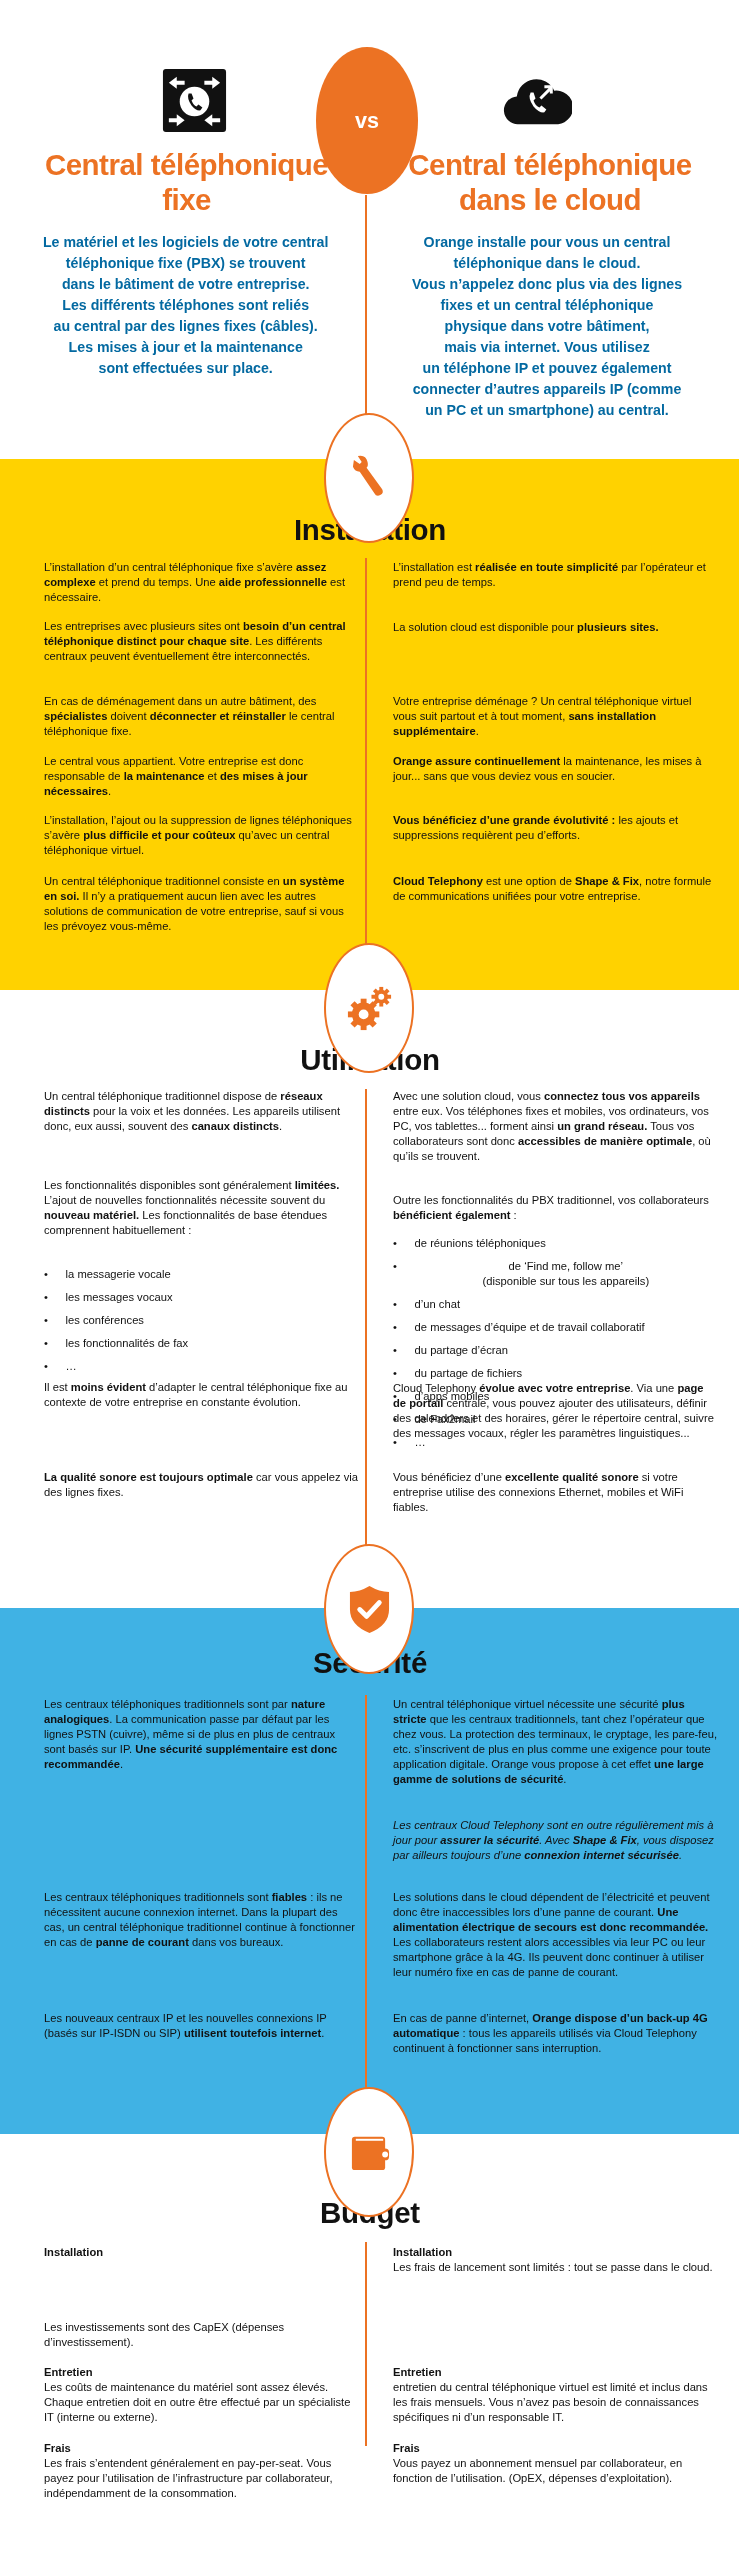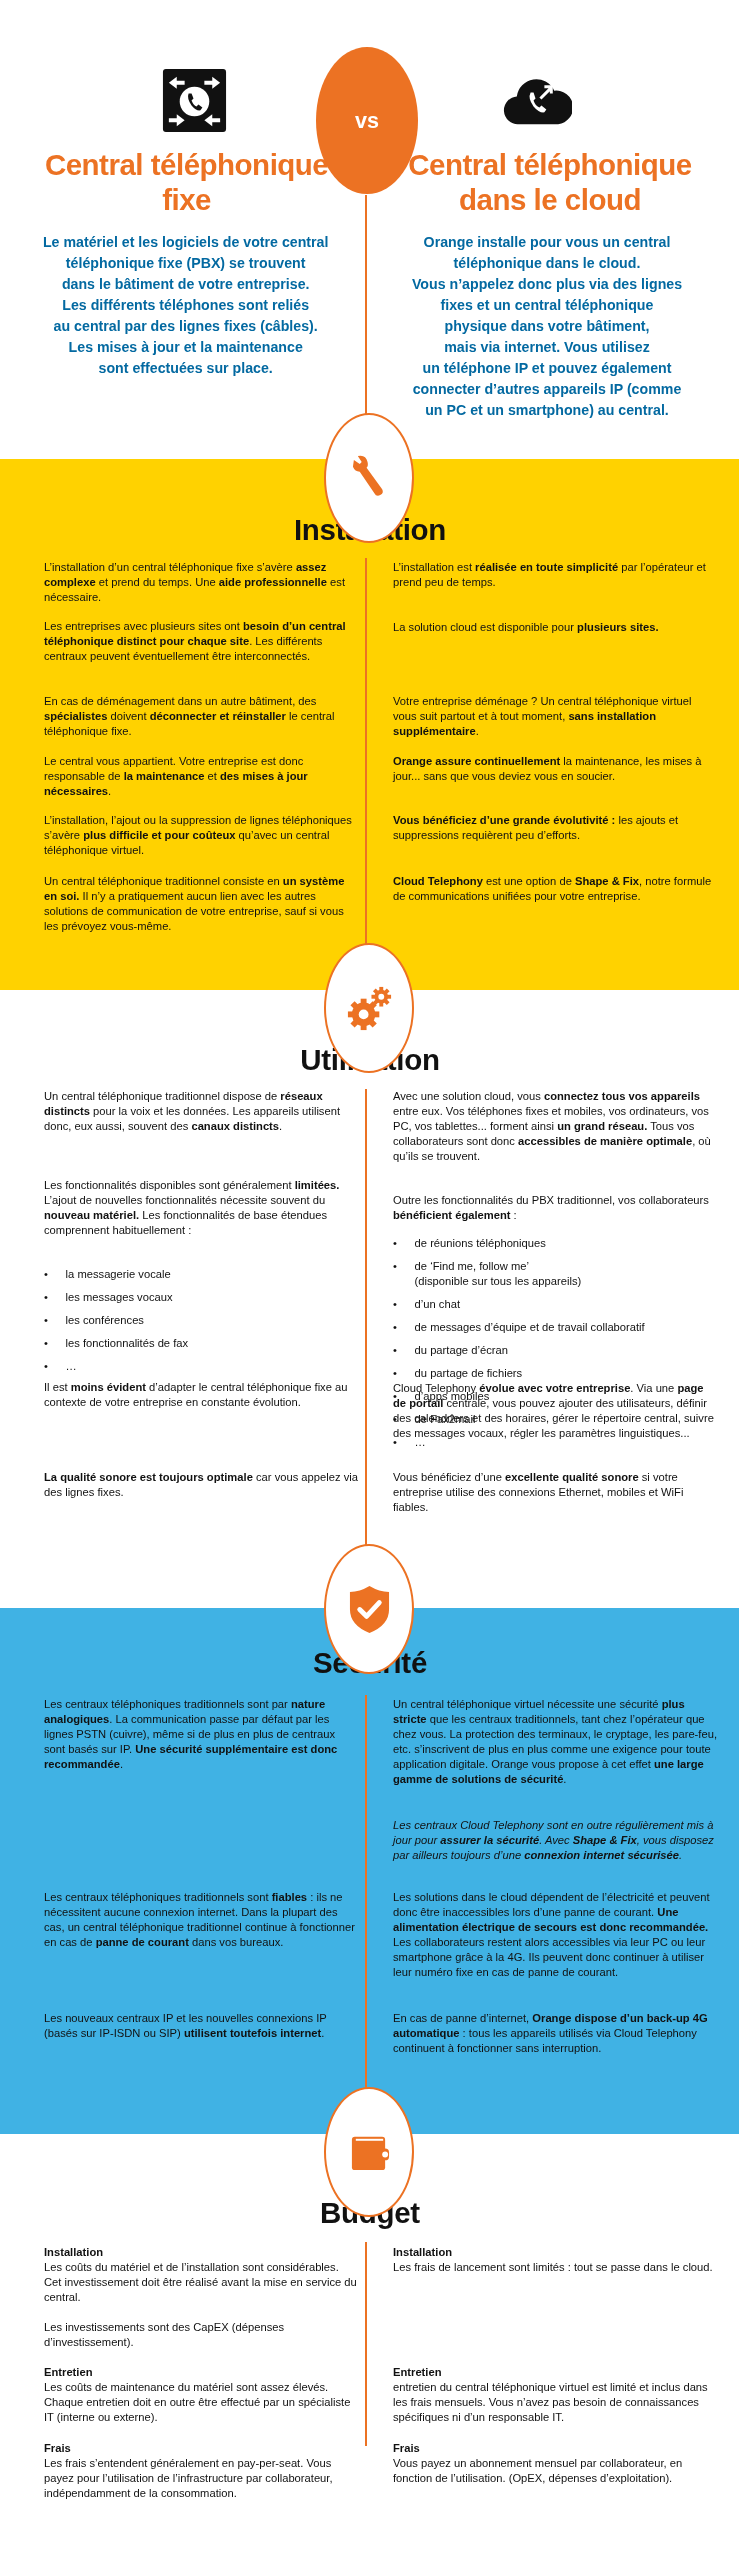--- a/index.html
+++ b/index.html
@@ -137,21 +137,21 @@
       <li style="white-space: pre-line;">…</li>
     </ul>
   <p class="para rich" style="top:291px;"><span>Il est </span><b>moins évident</b><span> d’adapter le central téléphonique fixe au contexte de votre entreprise en constante évolution.</span></p>
   <p class="para rich" style="top:381px;"><b>La qualité sonore est toujours optimale</b><span> car vous appelez via des lignes fixes.</span></p>
 </div>
 <div class="col right" style="top:1089px;">
   <p class="para rich" style="top:0;"><span>Avec une solution cloud, vous </span><b>connectez tous vos appareils</b><span> entre eux. Vos téléphones fixes et mobiles, vos ordinateurs, vos PC, vos tablettes... forment ainsi </span><b>un grand réseau.</b><span> Tous vos collaborateurs sont donc </span><b>accessibles de manière optimale</b><span>, où qu’ils se trouvent.</span></p>
   <p class="para rich" style="top:104px;"><span>Outre les fonctionnalités du PBX traditionnel, vos collaborateurs </span><b>bénéficient également</b><span> :</span></p>
   <ul class="para blist" style="top:139px; left:0;">
       <li style="white-space: pre-line;">de réunions téléphoniques</li>
-      <li style="white-space: pre-line;">de ‘Find me, follow me’
+      <li style="white-space: pre-line; text-align: center;">de ‘Find me, follow me’
 (disponible sur tous les appareils)</li>
       <li style="white-space: pre-line;">d’un chat</li>
       <li style="white-space: pre-line;">de messages d’équipe et de travail collaboratif</li>
       <li style="white-space: pre-line;">du partage d’écran</li>
       <li style="white-space: pre-line;">du partage de fichiers</li>
       <li style="white-space: pre-line;">d’apps mobiles</li>
       <li style="white-space: pre-line;">de Fax2mail</li>
       <li style="white-space: pre-line;">…</li>
     </ul>
   <p class="para rich" style="top:292px;"><span>Cloud Telephony </span><b>évolue avec votre entreprise</b><span>. Via une </span><b>page de portail</b><span> centrale, vous pouvez ajouter des utilisateurs, définir des calendriers et des horaires, gérer le répertoire central, suivre des messages vocaux, régler les paramètres linguistiques...</span></p>
@@ -187,21 +187,20 @@
     <rect x="34" y="18" width="8" height="12" rx="4" fill="#ec7223"></rect>
     <circle cx="38" cy="24" r="3" fill="#fff"></circle>
   </svg>
 </div>
 <div class="sec-title" style="top:2196px;">Budget</div>
 <div class="vline" style="top:2242px; height:204px;"></div>
 
 <div class="col left" style="top:2245px;">
   <div class="para" style="top:0;">
     <div class="sub-h">Installation</div>
-    <div>Les coûts du matériel et de l’installation sont considérables. Cet investissement doit être réalisé avant la mise en service du central.</div>
   </div>
   <div class="para" style="top:75px;">Les investissements sont des CapEX (dépenses d’investissement).</div>
   <div class="para" style="top:120px;">
     <div class="sub-h">Entretien</div>
     <div>Les coûts de maintenance du matériel sont assez élevés. Chaque entretien doit en outre être effectué par un spécialiste IT (interne ou externe).</div>
   </div>
   <div class="para" style="top:196px;">
     <div class="sub-h">Frais</div>
     <div>Les frais s’entendent généralement en pay-per-seat. Vous payez pour l’utilisation de l’infrastructure par collaborateur, indépendamment de la consommation.</div>
   </div>

